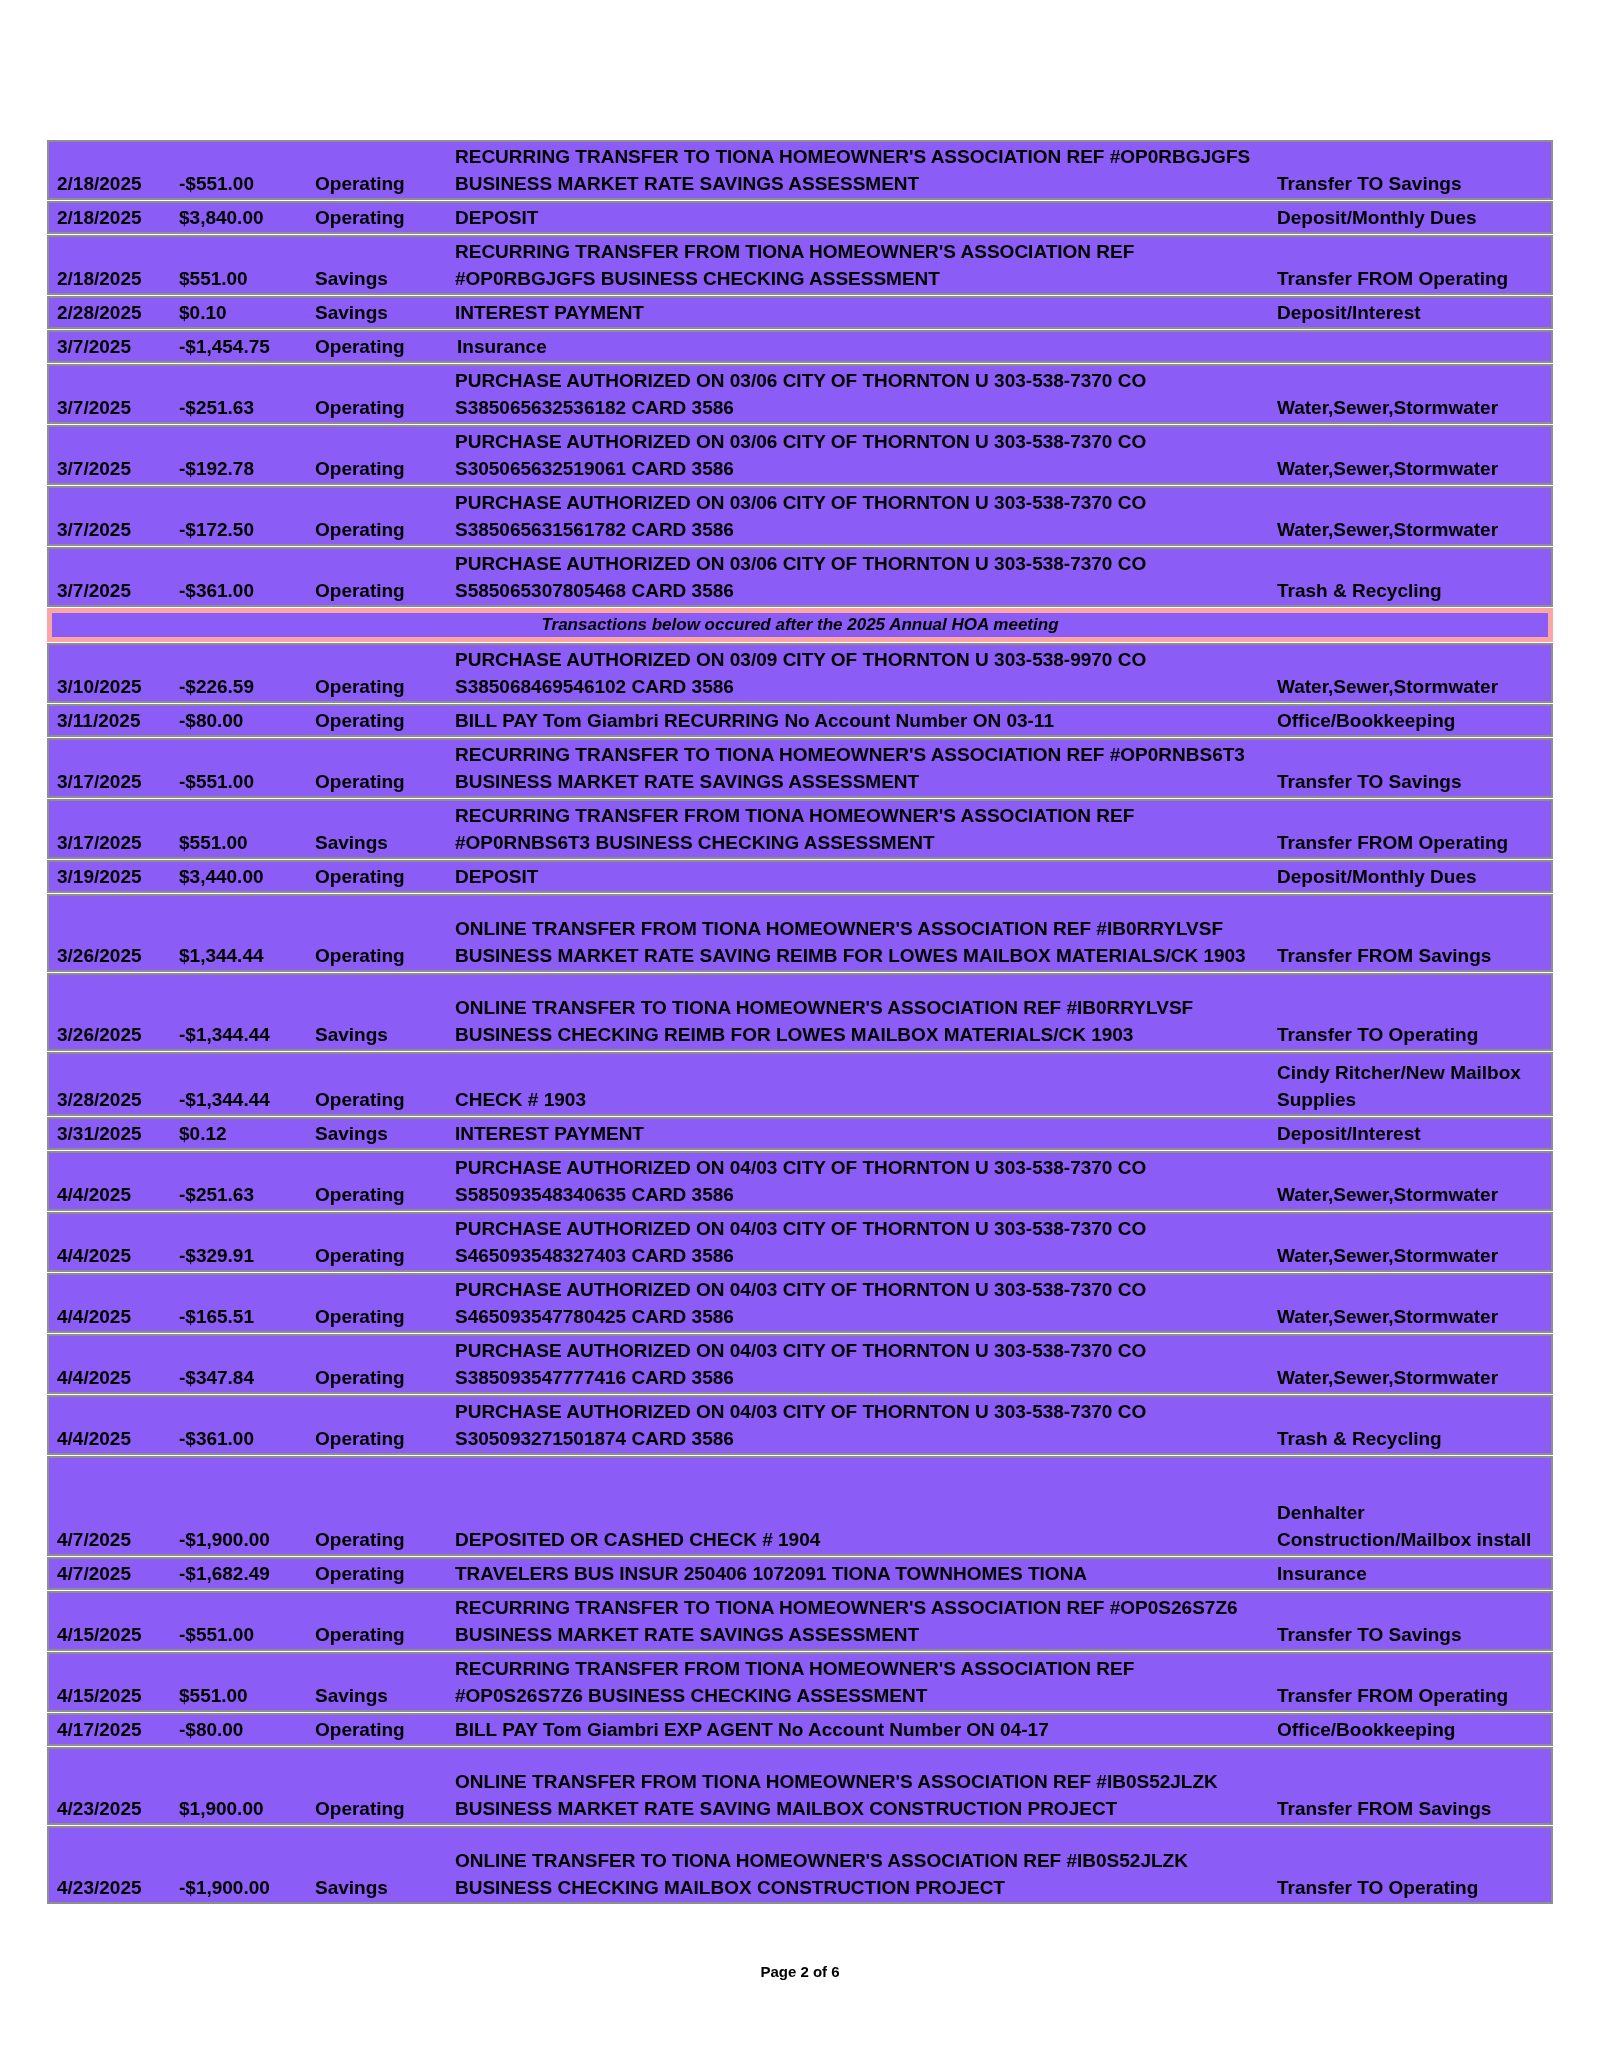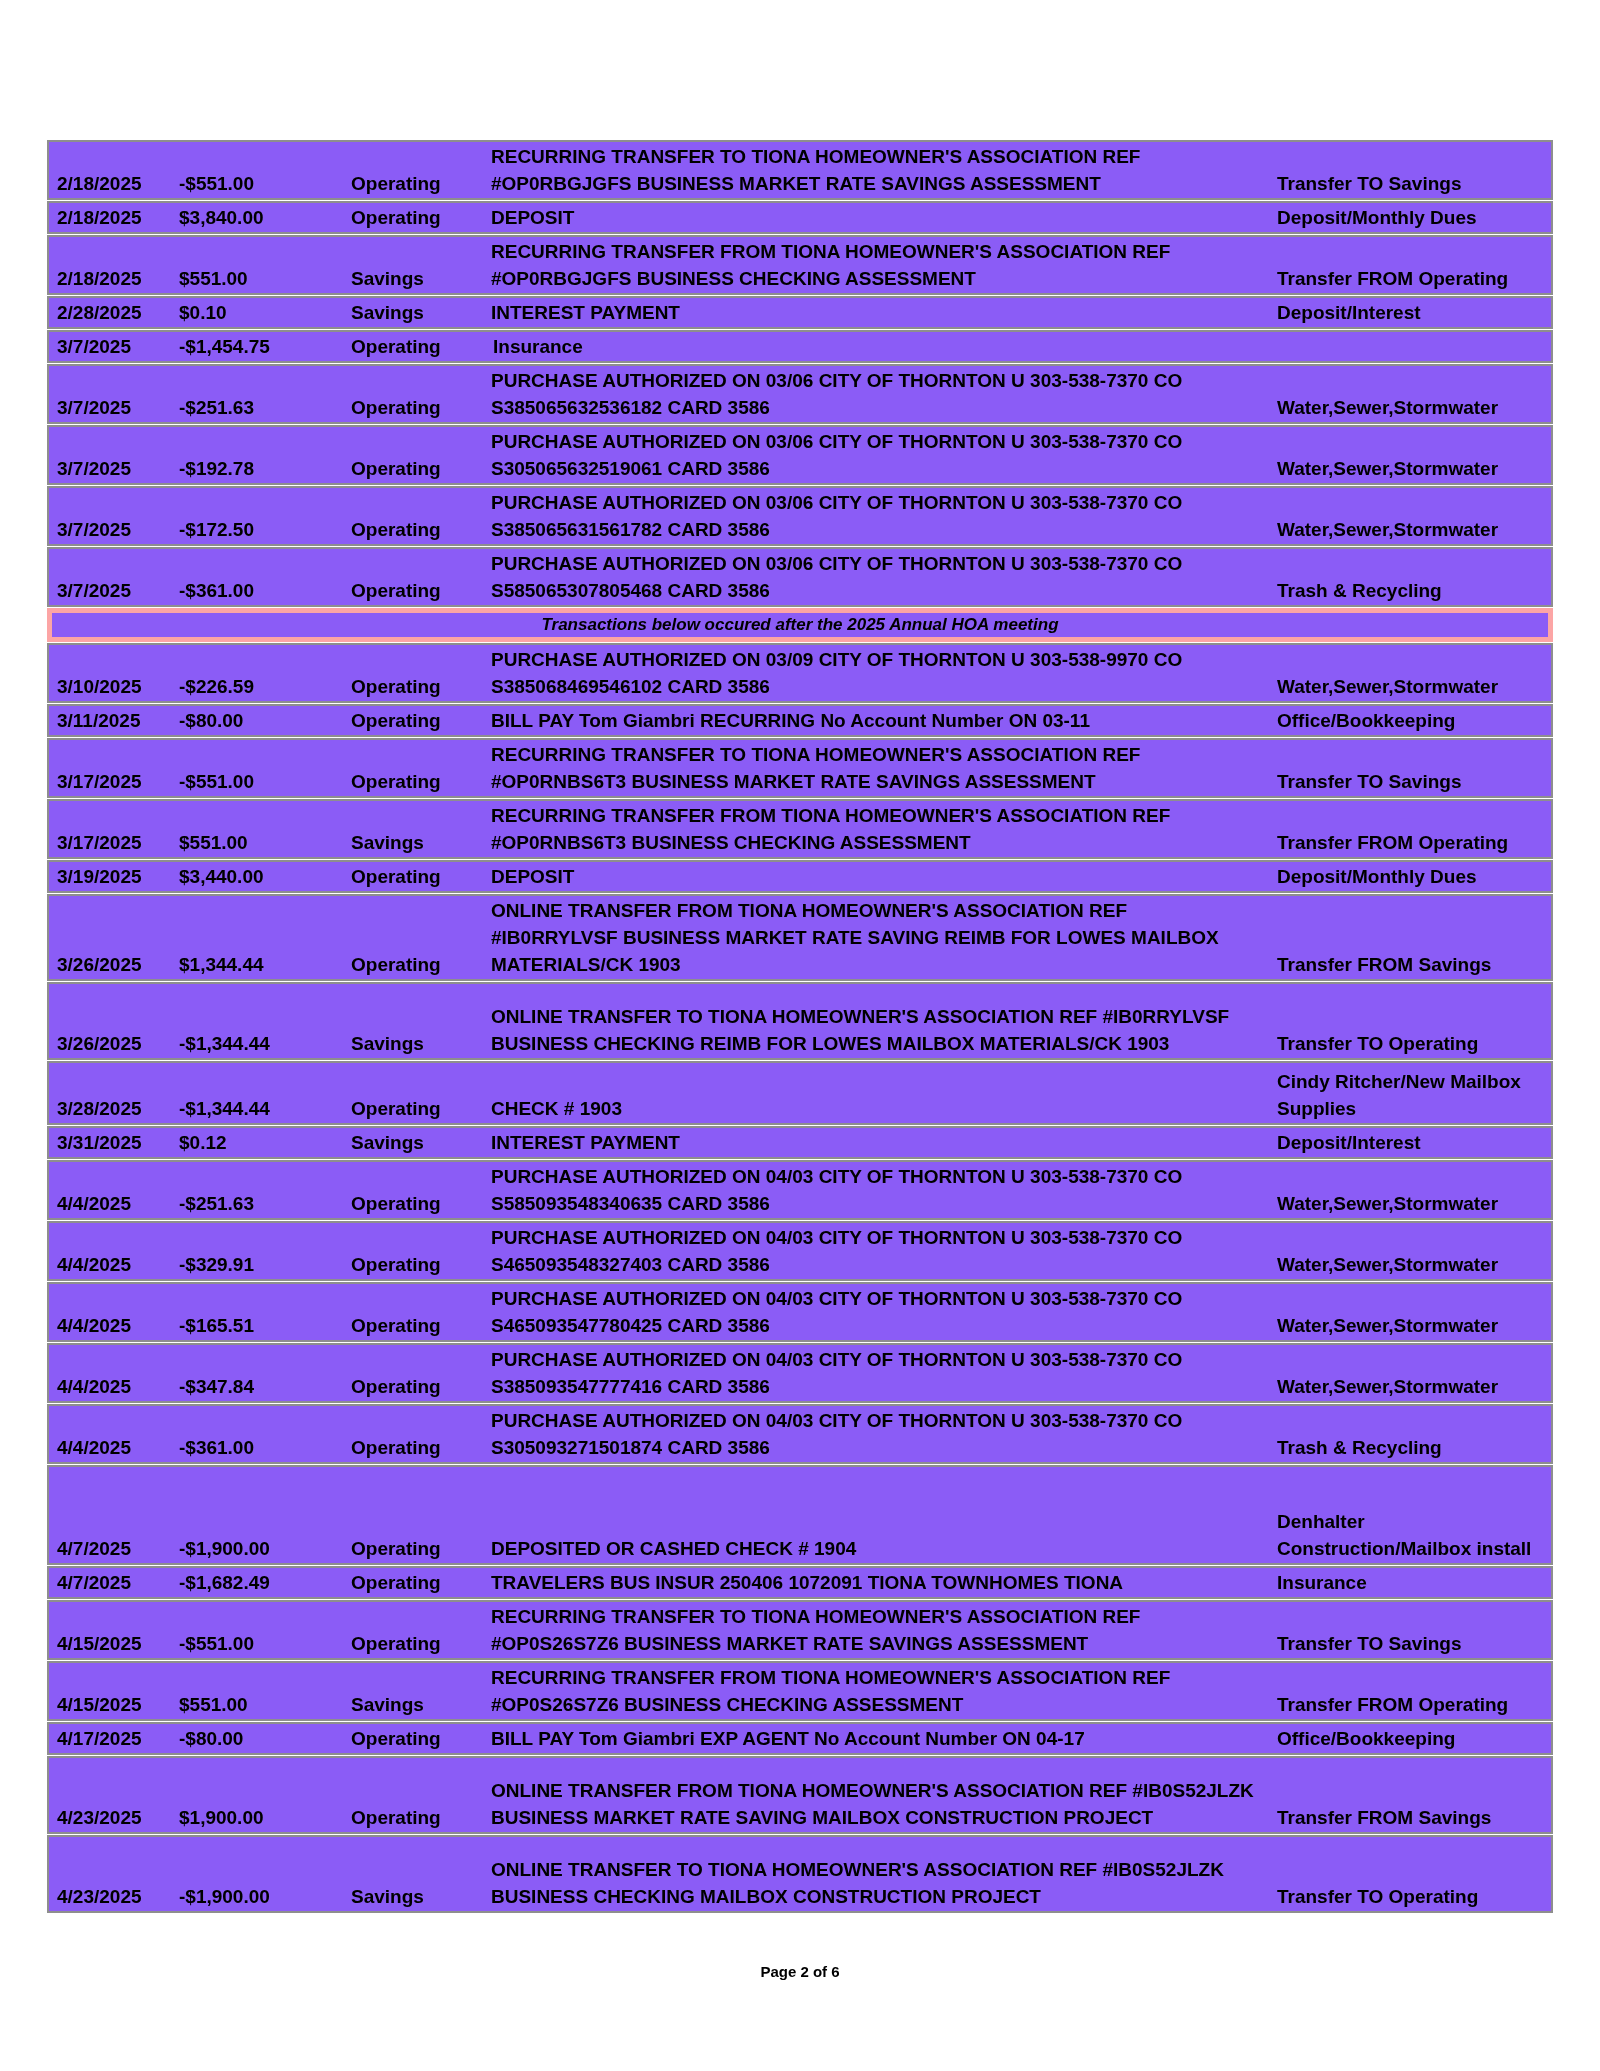--- a/index.html
+++ b/index.html
@@ -30,21 +30,21 @@
     font-weight: bold;
     font-size: 19px;
     line-height: 27px;
   }
   .cell {
     box-sizing: border-box;
     padding: 1px 4px 1px 8px;
   }
   .c-date    { width: 122px; flex: 0 0 auto; }
   .c-amount  { width: 136px; flex: 0 0 auto; }
-  .c-account { width: 140px; flex: 0 0 auto; margin-left: 36px; }
+  .c-account { width: 140px; flex: 0 0 auto; }
   .c-desc    { flex: 1 1 auto; padding-right: 10px; }
   .c-cat     { width: 284px; flex: 0 0 auto; padding-left: 10px; }
   .sep-row {
     border: 5px solid #fca5a5;
     justify-content: center;
     text-align: center;
     font-style: italic;
     font-size: 17px;
     line-height: 22px;
     padding: 1px 0;

